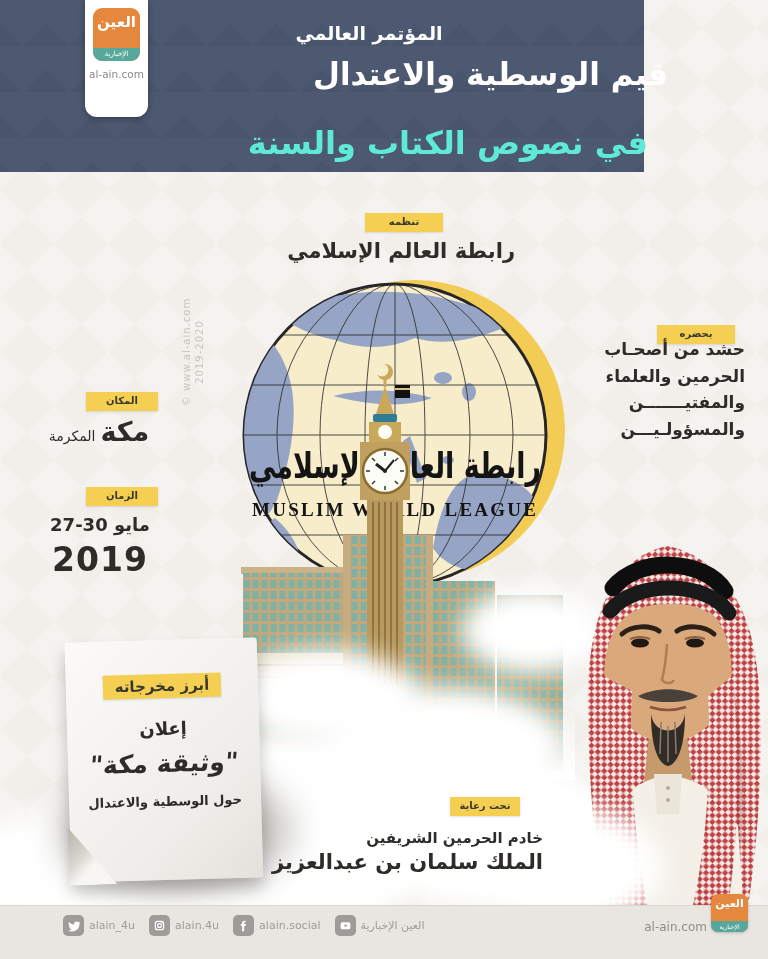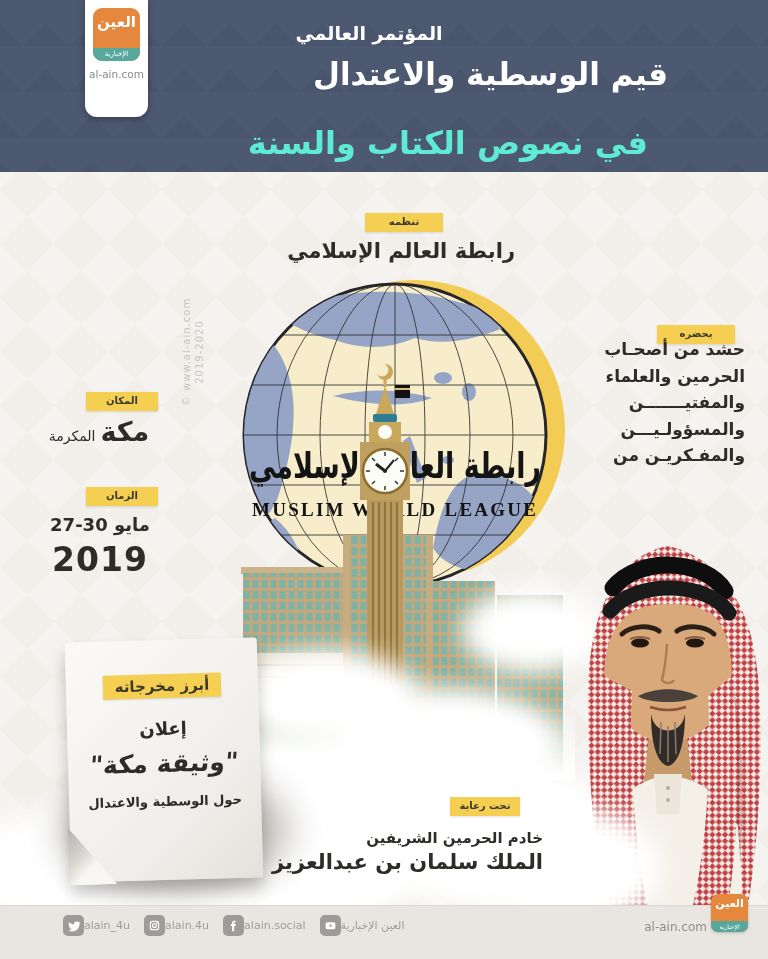--- a/index.html
+++ b/index.html
@@ -6,21 +6,21 @@
   .page{position:relative;width:768px;height:959px;margin:0 auto;overflow:hidden;
         background:#f2efeb;font-family:"DejaVu Sans",sans-serif;color:#2e2c29;}
   .pattern{position:absolute;inset:0;
     background-image:
       linear-gradient(45deg, rgba(255,255,255,.55) 25%, transparent 25%),
       linear-gradient(-45deg, rgba(255,255,255,.55) 25%, transparent 25%),
       linear-gradient(45deg, transparent 75%, rgba(255,255,255,.55) 75%),
       linear-gradient(-45deg, transparent 75%, rgba(255,255,255,.55) 75%);
     background-size:54px 54px;opacity:.45;}
   
-  .header{position:absolute;left:0;top:0;width:768px;height:172px;background:#4d5971;}
+  .header{position:absolute;left:0;top:0;width:644px;height:172px;background:#4d5971;}
   .header::after{content:"";position:absolute;inset:0;
     background-image:
       linear-gradient(45deg, rgba(0,0,0,.08) 25%, transparent 25%),
       linear-gradient(-45deg, rgba(0,0,0,.08) 25%, transparent 25%);
     background-size:46px 46px;opacity:.5;}
   .h-kicker{position:absolute;left:259px;top:22px;width:220px;text-align:center;
     color:#fff;font-size:19px;font-weight:700;white-space:nowrap;z-index:2;}
   .h-title{position:absolute;left:313px;top:56px;width:360px;text-align:left;
     color:#fff;font-size:31px;font-weight:700;white-space:nowrap;z-index:2;}
   .h-sub{position:absolute;left:308px;top:124px;width:340px;text-align:center;
@@ -85,21 +85,21 @@
     background:#f5cf52;color:#3a382f;font-weight:700;font-size:15px;box-shadow:0 1px 2px rgba(0,0,0,.12);}
   .out-intro{margin-top:20px;font-size:18px;font-weight:700;}
   .out-doc{margin-top:10px;font-size:25px;font-weight:700;transform:skewX(-6deg);}
   .out-topic{margin-top:16px;font-size:13px;font-weight:700;}
   .king-svg{position:absolute;left:566px;top:526px;z-index:12;}
   .cl-king{left:492px;top:808px;width:170px;height:120px;z-index:13;}
   
   .footer{position:absolute;left:0;top:905px;width:768px;height:54px;background:#e9e6e2;
     border-top:1px solid #dad7d2;z-index:30;}
   .social-row{position:absolute;left:63px;top:9px;display:flex;align-items:center;gap:14px;}
-  .social{display:flex;align-items:center;cursor:pointer;}
+  .social{display:flex;align-items:center;gap:5px;cursor:pointer;}
   .s-icon{width:21px;height:21px;background:#9e9b98;border-radius:5px;display:flex;
     align-items:center;justify-content:center;}
   .s-label{font-size:11px;color:#9e9b98;direction:ltr;}
   .site-link{position:absolute;right:61px;top:14px;font-size:12px;color:#8f8c88;cursor:pointer;}
   .f-logo{position:absolute;right:20px;top:-12px;width:37px;height:38px;background:#e5883d;
     border-radius:7px;overflow:hidden;text-align:center;cursor:pointer;box-shadow:0 1px 3px rgba(0,0,0,.2);}
   .f-word{position:absolute;left:0;top:3px;width:100%;color:#fff;font-size:11px;font-weight:700;}
   .f-band{position:absolute;left:0;bottom:0;width:100%;height:11px;background:#57a89b;
     color:#fff;font-size:6px;line-height:11px;}
 </style>
@@ -280,21 +280,20 @@
 
   <div class="badge b-org" dir="rtl">تنظمه</div>
   <div class="org-name" dir="rtl">رابطة العالم الإسلامي</div>
 
   <div class="badge b-att" dir="rtl">يحضره</div>
   <div class="att-lines" dir="rtl">
     <div>حشد من أصحـاب</div>
     <div>الحرمين والعلماء</div>
     <div>والمفتيـــــــن</div>
     <div>والمسؤولـيـــن</div>
-    <div>والمفـكريـن من</div>
   </div>
 
   <div class="badge b-loc" dir="rtl">المكان</div>
   <div class="loc-line" dir="rtl">
     <span class="loc-city">مكة</span>
     <span class="loc-region">المكرمة</span>
   </div>
   <div class="badge b-time" dir="rtl">الزمان</div>
   <div class="time-dates">27-30 مايو</div>
   <div class="time-year">2019</div>

